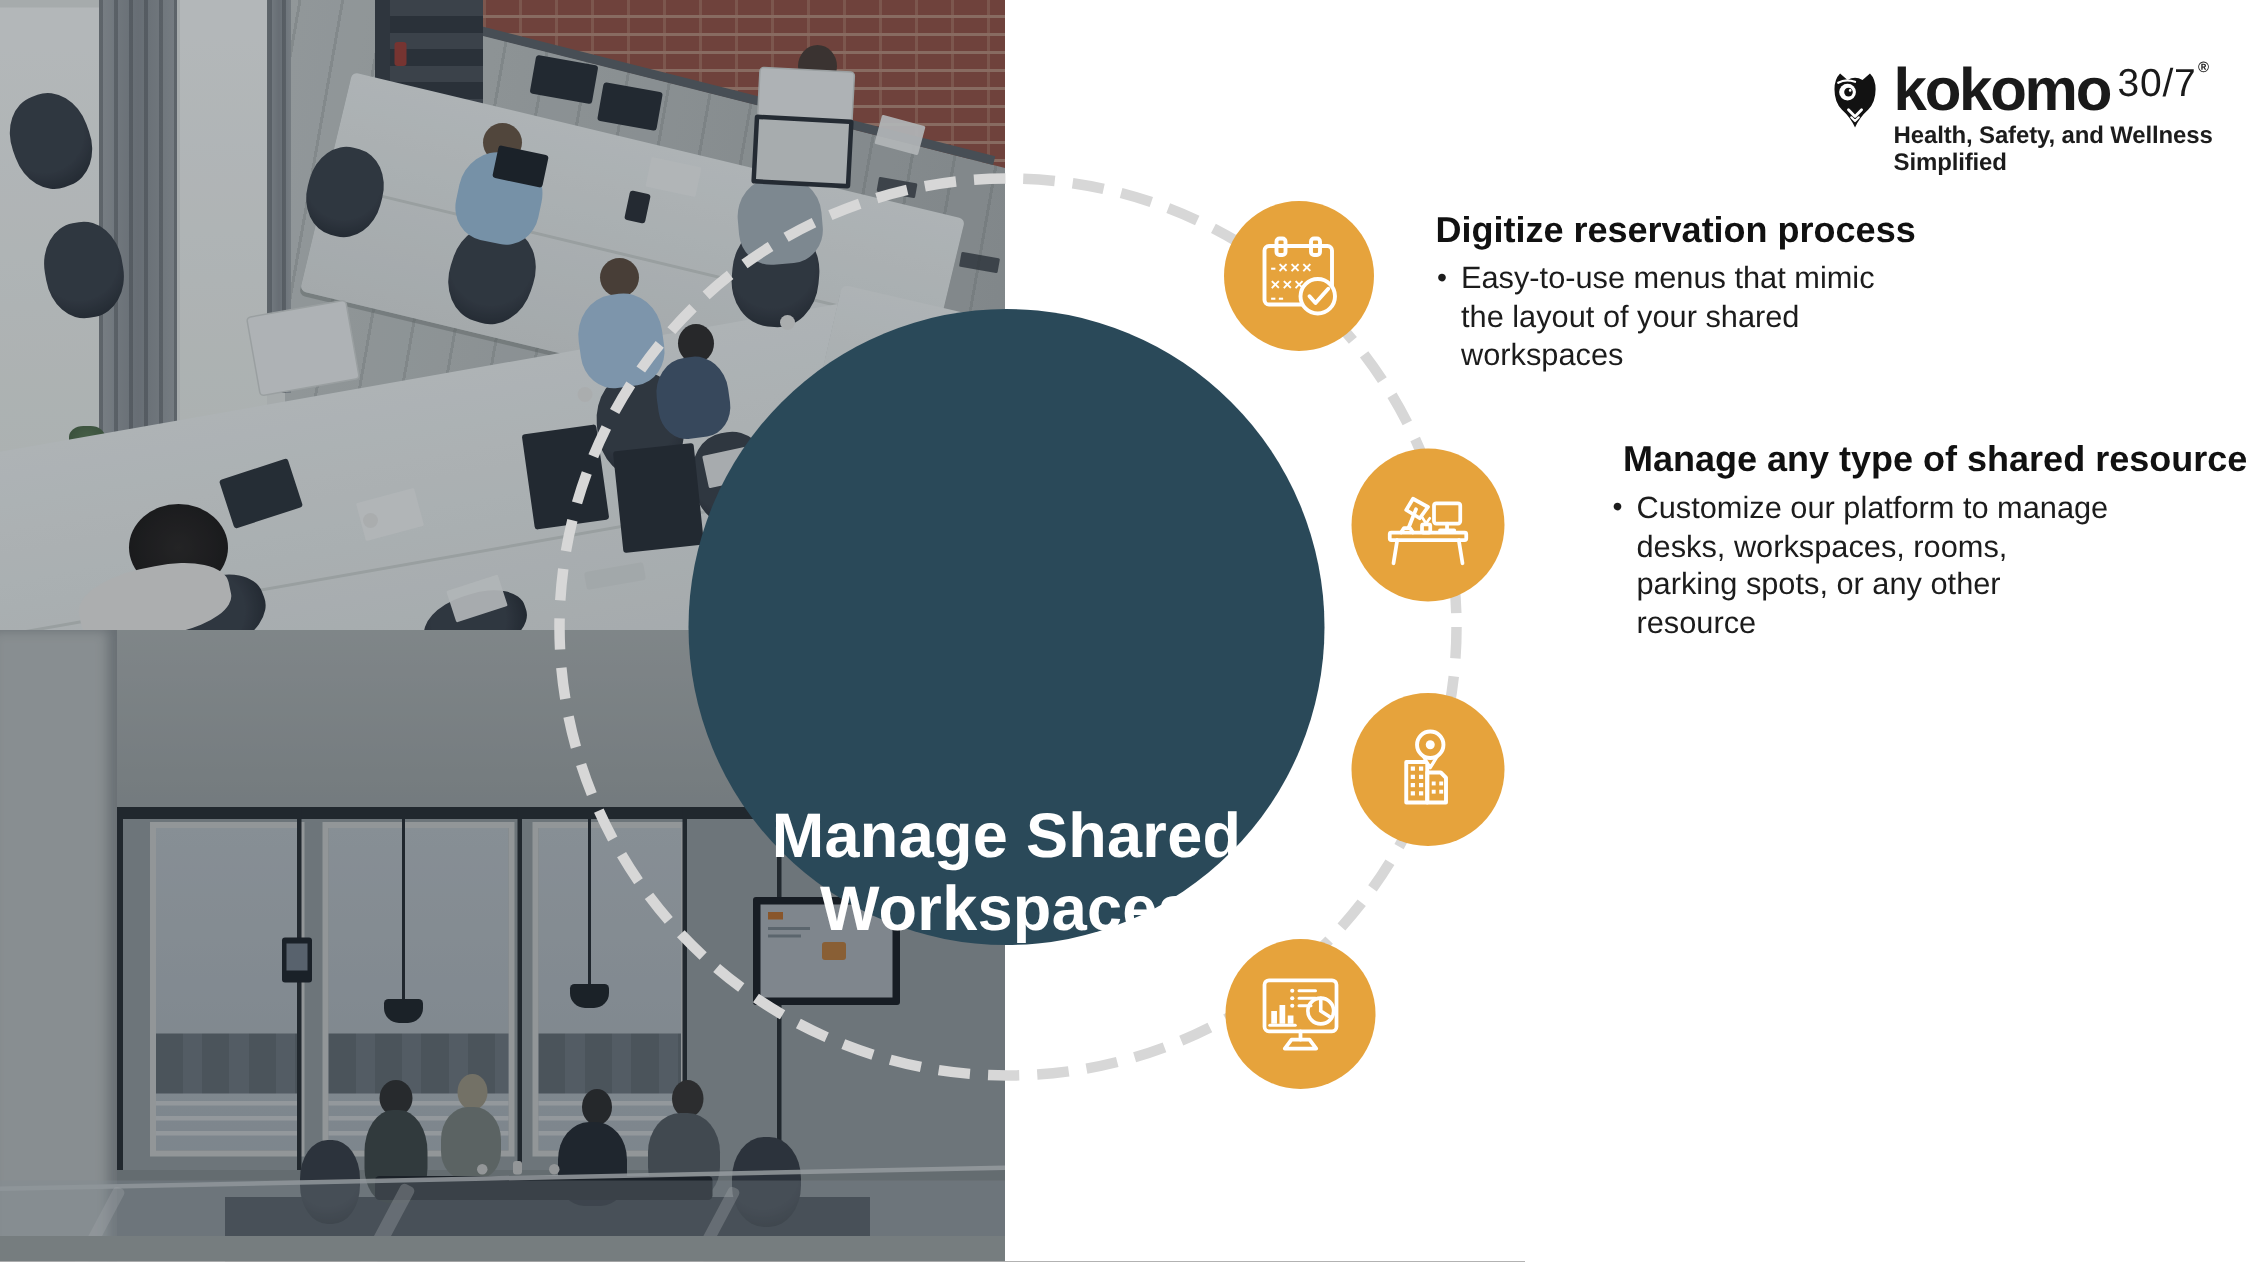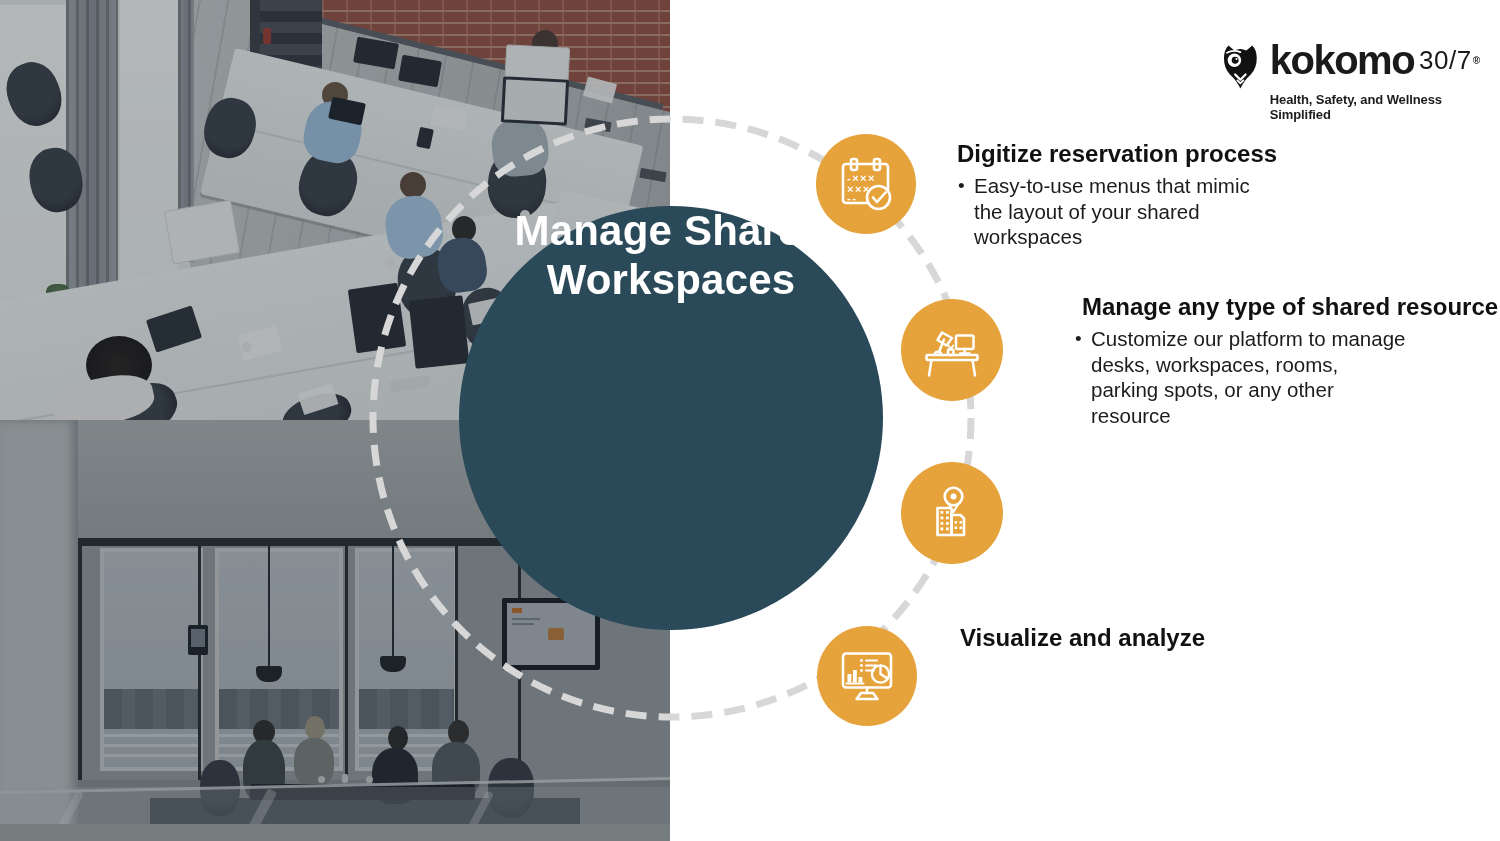--- a/index.html
+++ b/index.html
@@ -69,21 +69,21 @@
   .carpet{left:150px;top:378px;width:430px;height:43px;background:#3f464a;}
   .table{background:#1c2023;border-radius:3px;}
   .glass{left:0;top:367px;width:670px;height:54px;background:rgba(205,215,218,.30);}
   .glass-top{left:-4px;top:364px;width:680px;height:3px;background:#eef1ee;opacity:.85;
     transform:rotate(-1.2deg);}
   .streak{background:rgba(255,255,255,.35);transform:rotate(28deg);border-radius:3px;}
   .shade-bottom{left:0;top:0;right:0;bottom:0;background:rgba(26,36,48,.42);}
   
   .ring{left:0;top:0;pointer-events:none;}
   .center-circle{left:459px;top:206px;width:424px;height:424px;border-radius:50%;
-    background:var(--circle);display:flex;align-items:flex-start;justify-content:center;}
+    background:var(--circle);display:flex;align-items:flex-end;justify-content:center;}
   .center-title{width:330px;text-align:center;color:#fff;font-weight:bold;
     font-size:42px;line-height:1.17;letter-spacing:.2px;}
   .icon-circle{border-radius:50%;background:var(--accent);
     display:flex;align-items:center;justify-content:center;}
   .icon-circle svg{display:block;}
   .i1{left:816px;top:134px;width:100px;height:100px;}
   .i2{left:901px;top:299px;width:102px;height:102px;}
   .i3{left:901px;top:462px;width:102px;height:102px;}
   .i4{left:817px;top:626px;width:100px;height:100px;}
   .feature h2{margin:0 0 4px 0;font-size:24px;line-height:1.27;color:var(--head);
@@ -92,25 +92,25 @@
   .feature li{position:relative;padding-left:17px;}
   .feature li:before{content:"\2022";position:absolute;left:1px;top:0;font-size:19px;}
   .f1{left:957px;top:139px;width:310px;}
   .f2{left:1074px;top:292px;width:332px;}
   .f2 h2{margin-left:8px;}
   .f3{left:1086px;top:467px;width:340px;}
   .f3 h2{width:365px;}
   .f4{left:960px;top:623px;width:500px;}
   
   .logo{left:1218px;top:40px;display:flex;gap:7px;align-items:flex-start;}
-  .wordrow{display:flex;align-items:center;}
+  .wordrow{display:flex;align-items:flex-start;}
   .kokomo{font-size:40px;font-weight:bold;letter-spacing:-1.5px;color:#1a1a1a;line-height:1;}
   .suffix{font-size:26px;font-weight:400;color:#1a1a1a;margin-left:5px;letter-spacing:.5px;}
   .reg{font-size:10px;font-weight:bold;color:#1a1a1a;vertical-align:top;margin-left:1px;}
-  .tagline{font-size:13px;font-weight:bold;letter-spacing:-.1px;color:#1c1c1c;margin-top:12px;}
+  .tagline{font-size:16px;font-weight:bold;letter-spacing:-.1px;color:#1c1c1c;margin-top:2px;}
 </style>
 </head>
 <body>
 
 <div class="slide">
 
   <div class="photo photo-top">
     <div class="a planks"></div>
 
     <div class="a tile" style="left:585px;top:120px;transform:rotate(10deg)"></div>
@@ -342,21 +342,20 @@
       <li>Easy-to-use menus that mimic the layout of your shared workspaces</li>
     </ul>
   </div>
   <div class="a feature f2">
     <h2>Manage any type of shared resource</h2>
     <ul>
       <li>Customize our platform to manage desks, workspaces, rooms, parking spots, or any other resource</li>
     </ul>
   </div>
   <div class="a feature f4">
-    <h2>Visualize and analyze</h2>
   </div>
 
   <div class="a logo">
     <svg width="46" height="54" viewBox="0 0 60 64">
       <path fill="#121212" d="M8 20 Q8 9 14 3 L22 10 Q30 5.5 38 10 L46 3 Q52 9 52 20 Q52 34 44 42 Q35 50 30 61 Q25 50 16 42 Q8 34 8 20 Z"></path>
       <circle cx="22" cy="23" r="9" fill="#ffffff"></circle>
       <circle cx="23" cy="23" r="4.6" fill="#121212"></circle>
       <circle cx="24.8" cy="21.2" r="1.4" fill="#ffffff"></circle>
       <path d="M12 13 Q20 8.5 30 12" fill="none" stroke="#ffffff" stroke-width="2.4" stroke-linecap="round"></path>
       <path d="M23 42 l7 7 l7 -7" fill="none" stroke="#ffffff" stroke-width="3" stroke-linecap="round" stroke-linejoin="round"></path>

